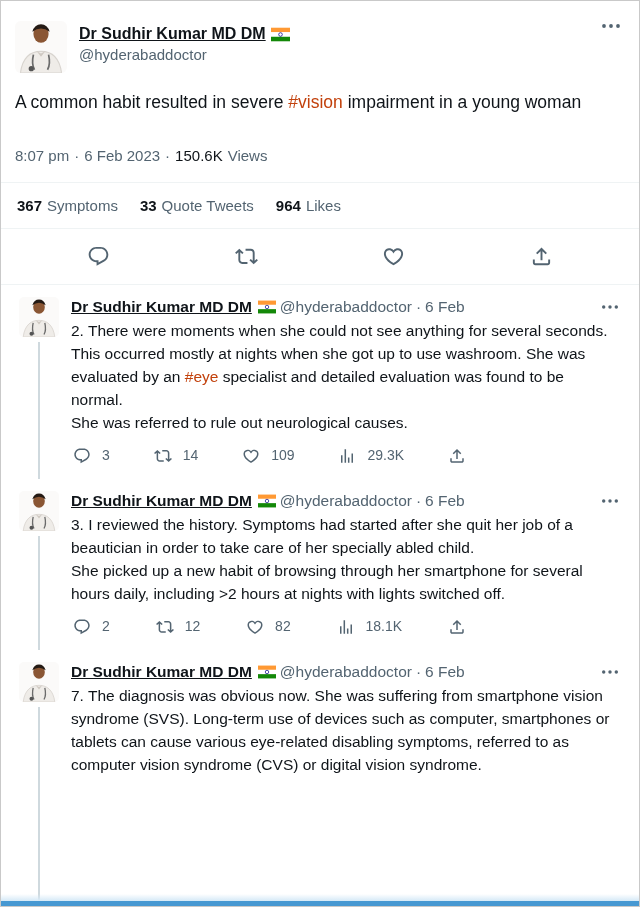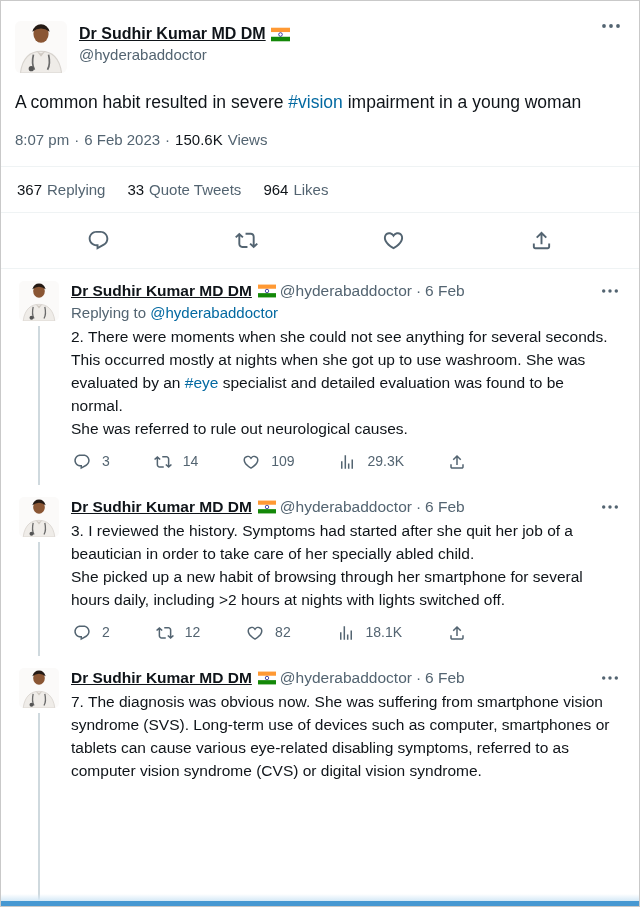--- a/index.html
+++ b/index.html
@@ -5,43 +5,43 @@
   * { margin:0; padding:0; box-sizing:border-box; }
   html,body { background:#fff; }
   body {
     width:640px; height:907px; overflow:hidden; position:relative;
     border:1px solid #c9c9c9;
     font-family:"Liberation Sans", sans-serif;
     color:#0f1419;
     display:flex; flex-direction:column;
   }
   .gray { color:#536471; }
-  .bold { font-weight:normal; }
-  .link { color:#0369a1; }
+  .bold { font-weight:bold; }
+  .link { color:#c2410c; }
   a.link { text-decoration:none; cursor:pointer; }
 
   
   .main-tweet { padding:20px 14px 0 14px; }
   .mt-header { display:flex; align-items:flex-start; gap:12px; }
   .avatar { flex:none; border-radius:6px; overflow:hidden; background:#fdfdfd; cursor:pointer; }
   .avatar.lg { width:52px; height:52px; }
   .avatar.sm { width:40px; height:40px; border-radius:5px; }
   .avatar svg { display:block; width:100%; height:100%; }
   .mt-names { display:flex; flex-direction:column; padding-top:3px; }
   .name-row { display:flex; align-items:center; gap:3px; }
   .name { font-weight:bold; font-size:16px; line-height:20px; cursor:pointer;text-decoration:underline; }
   .flag { display:inline-flex; align-items:center; margin-left:2px; }
   .flag svg { display:block; }
   .handle { font-size:15px; line-height:21px; }
   .more { margin-left:auto; color:#536471; cursor:pointer; padding:2px 4px; }
   .more svg { display:block; }
 
   .mt-text { font-size:17.5px; line-height:24px; margin-top:17px; white-space:pre-wrap; max-width:614px; }
   .mt-body { font-size:17.5px; line-height:24px; margin-top:13px; white-space:pre-wrap; max-width:614px; }
-  .mt-meta { margin-top:16px; font-size:15px; line-height:20px; color:#536471; display:flex; gap:5px; }
+  .mt-meta { margin-top:32px; font-size:15px; line-height:20px; color:#536471; display:flex; gap:5px; }
   .mt-meta .views-count { color:#0f1419; font-weight:normal; }
 
   .divider { height:1px; background:#eff3f4; margin:0; }
   .mt-meta-gap { height:16px; }
 
   .stats-row { display:flex; gap:22px; padding:13px 16px; font-size:15px; line-height:19px; }
   .stat { display:flex; gap:5px; cursor:pointer; }
 
   .actions-row { display:flex; justify-content:space-around; align-items:center; padding:16px 24px; color:#536471; }
   .actions-row .act-btn { cursor:pointer; display:flex; align-items:center; }
@@ -146,21 +146,21 @@
     <span>Views</span>
   </div>
   <div class="mt-meta-gap"></div>
 </section>
 
 <div class="divider"></div>
 
 <div class="stats-row">
   <span class="stat">
     <span class="bold">367</span>
-    <span class="gray">Replying</span>
+    <span class="gray">Symptoms</span>
   </span>
   <span class="stat">
     <span class="bold">33</span>
     <span class="gray">Quote Tweets</span>
   </span>
   <span class="stat">
     <span class="bold">964</span>
     <span class="gray">Likes</span>
   </span>
 </div>
@@ -211,23 +211,20 @@
         </span>
       <span class="h-gray">@hyderabaddoctor</span>
       <span class="h-gray">·</span>
       <span class="h-gray">6 Feb</span>
       <span class="more">
           <svg width="18" height="6" viewBox="0 0 20 6">
             <use href="#icon-dots"></use>
           </svg>
         </span>
     </div>
-    <div class="replying">
-      <span>Replying to </span><a class="link">@hyderabaddoctor</a>
-    </div>
     <div class="r-text"><span>2. There were moments when she could not see anything for several seconds. This occurred mostly at nights when she got up to use washroom. She was evaluated by an </span><a class="link">#eye</a><span> specialist and detailed evaluation was found to be normal.
 She was referred to rule out neurological causes.</span></div>
     <div class="r-actions">
       <span class="act">
           <svg width="18" height="18" viewBox="0 0 24 24">
             <use href="#icon-reply"></use>
           </svg>
           <span>3</span>
         </span>
       <span class="act">

